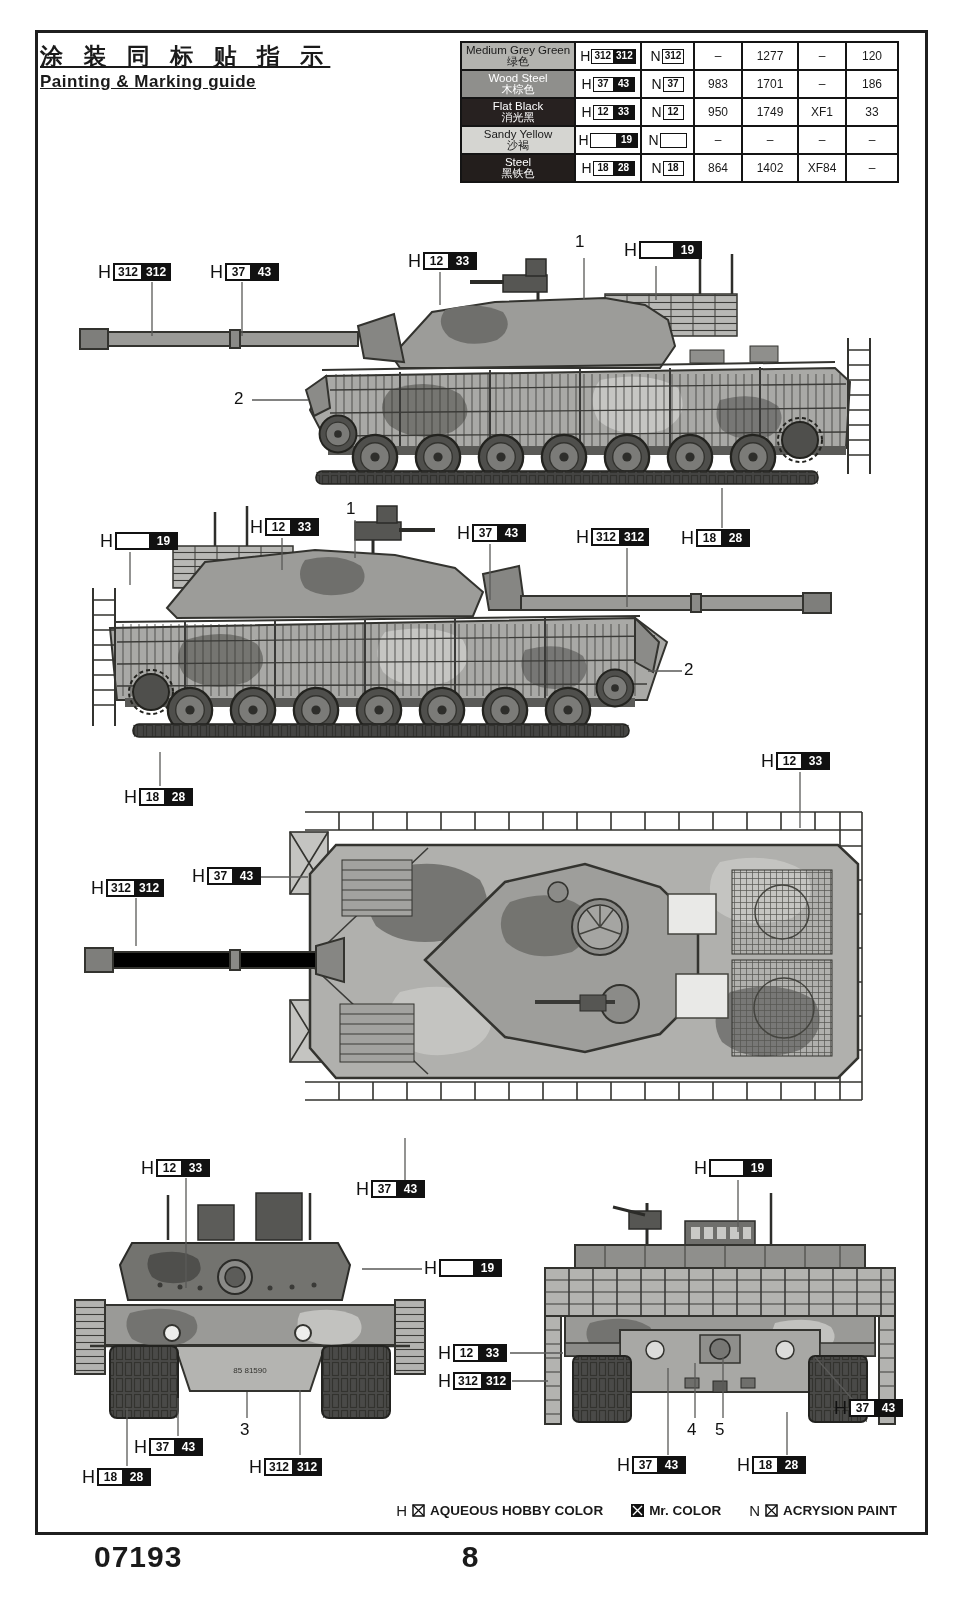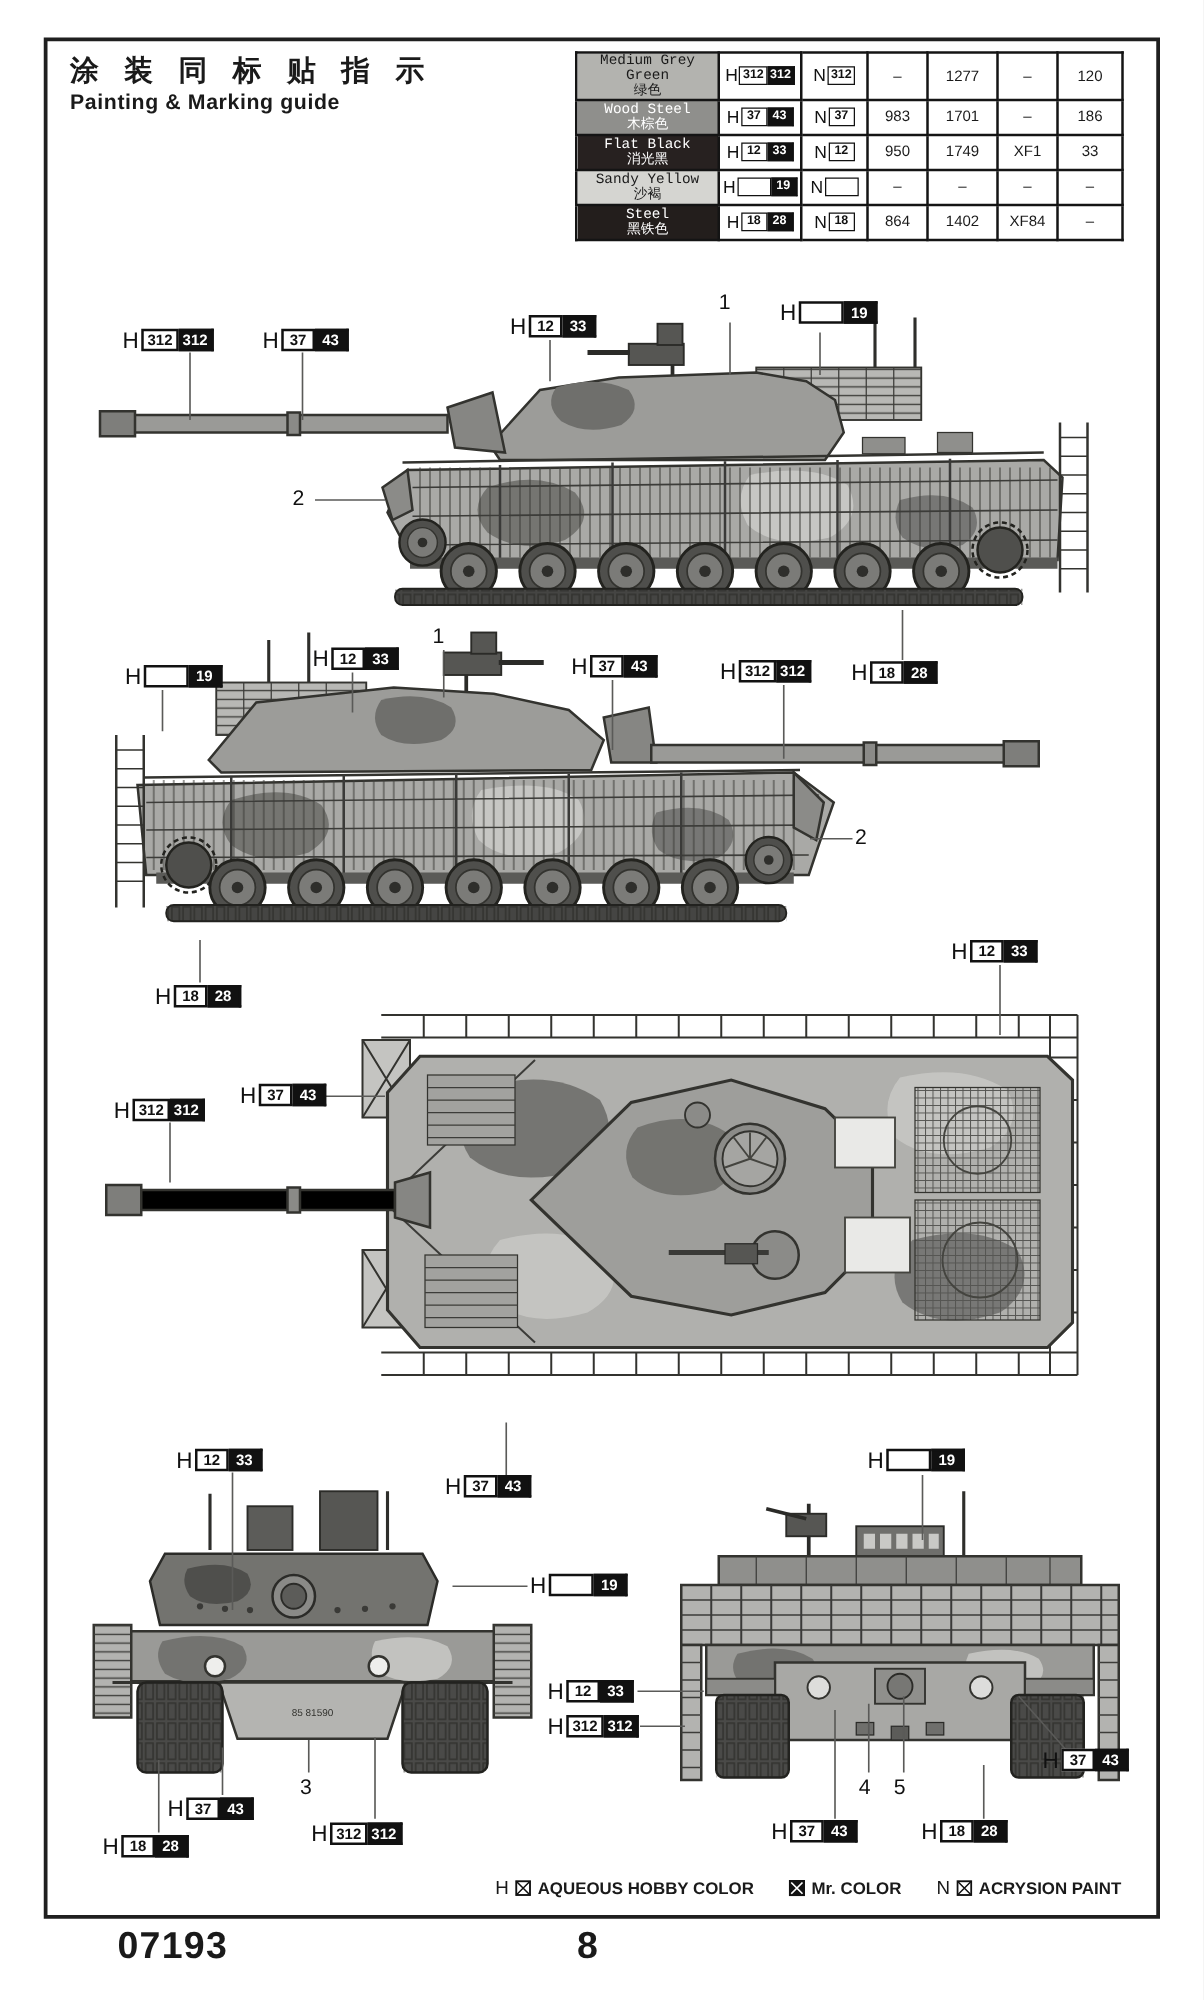--- a/index.html
+++ b/index.html
@@ -1,31 +1,31 @@
 <!DOCTYPE html>
 <html><head>
 <meta charset="utf-8">
 <style>
   html,body{margin:0;padding:0;background:#e8e8e8;}
   #page{position:relative;width:963px;height:1600px;background:#ffffff;margin:0 auto;
         font-family:"Liberation Sans",sans-serif;color:#1a1a1a;overflow:hidden;}
   #frame{position:absolute;left:35px;top:30px;width:893px;height:1505px;
          border:3px solid #1f1f1f;box-sizing:border-box;}
   
-  #titleblock{position:absolute;left:56px;top:42px;line-height:1.25;}
+  #titleblock{position:absolute;left:40px;top:42px;line-height:1.25;text-decoration:underline;}
   .title-cn{font-size:23px;font-weight:bold;letter-spacing:7px;}
   .title-en{font-size:17px;font-weight:bold;letter-spacing:.5px;}
   
   #tablewrap{position:absolute;left:460px;top:38px;width:437px;}
   #tbar{background:#141414;color:#fff;font-weight:bold;font-size:15px;
         padding:1px 8px 2px 8px;border:1px solid #141414;letter-spacing:.6px;}
   table.pt{border-collapse:collapse;width:100%;table-layout:fixed;margin-top:3px;}
   table.pt td,table.pt th{border:2px solid #141414;text-align:center;vertical-align:middle;
         padding:0;height:26px;font-size:12px;line-height:1.05;font-weight:normal;overflow:hidden;}
-  .pn-en{font-size:11.5px;display:block;font-family:Liberation Mono, monospace;}
+  .pn-en{font-size:11.5px;display:block;}
   .pn-cn{font-size:11px;display:block;}
   
   .co{position:absolute;display:flex;align-items:center;height:20px;white-space:nowrap;}
   .co-h{font-size:18px;color:#111;margin-right:2px;font-weight:normal;}
   .co-w{display:inline-block;box-sizing:border-box;min-width:27px;padding:0 3px;height:18px;line-height:15px;
         border:2px solid #111;background:#fff;color:#111;font-weight:bold;font-size:12px;text-align:center;}
   .co-b{display:inline-block;box-sizing:border-box;min-width:27px;padding:0 3px;height:18px;line-height:15px;
         border:2px solid #111;border-left:none;background:#111;color:#fff;font-weight:bold;font-size:12px;text-align:center;}
   .co-w.blank{min-width:36px;}
   .sm.co-h{font-size:14px;margin-right:1px;}

